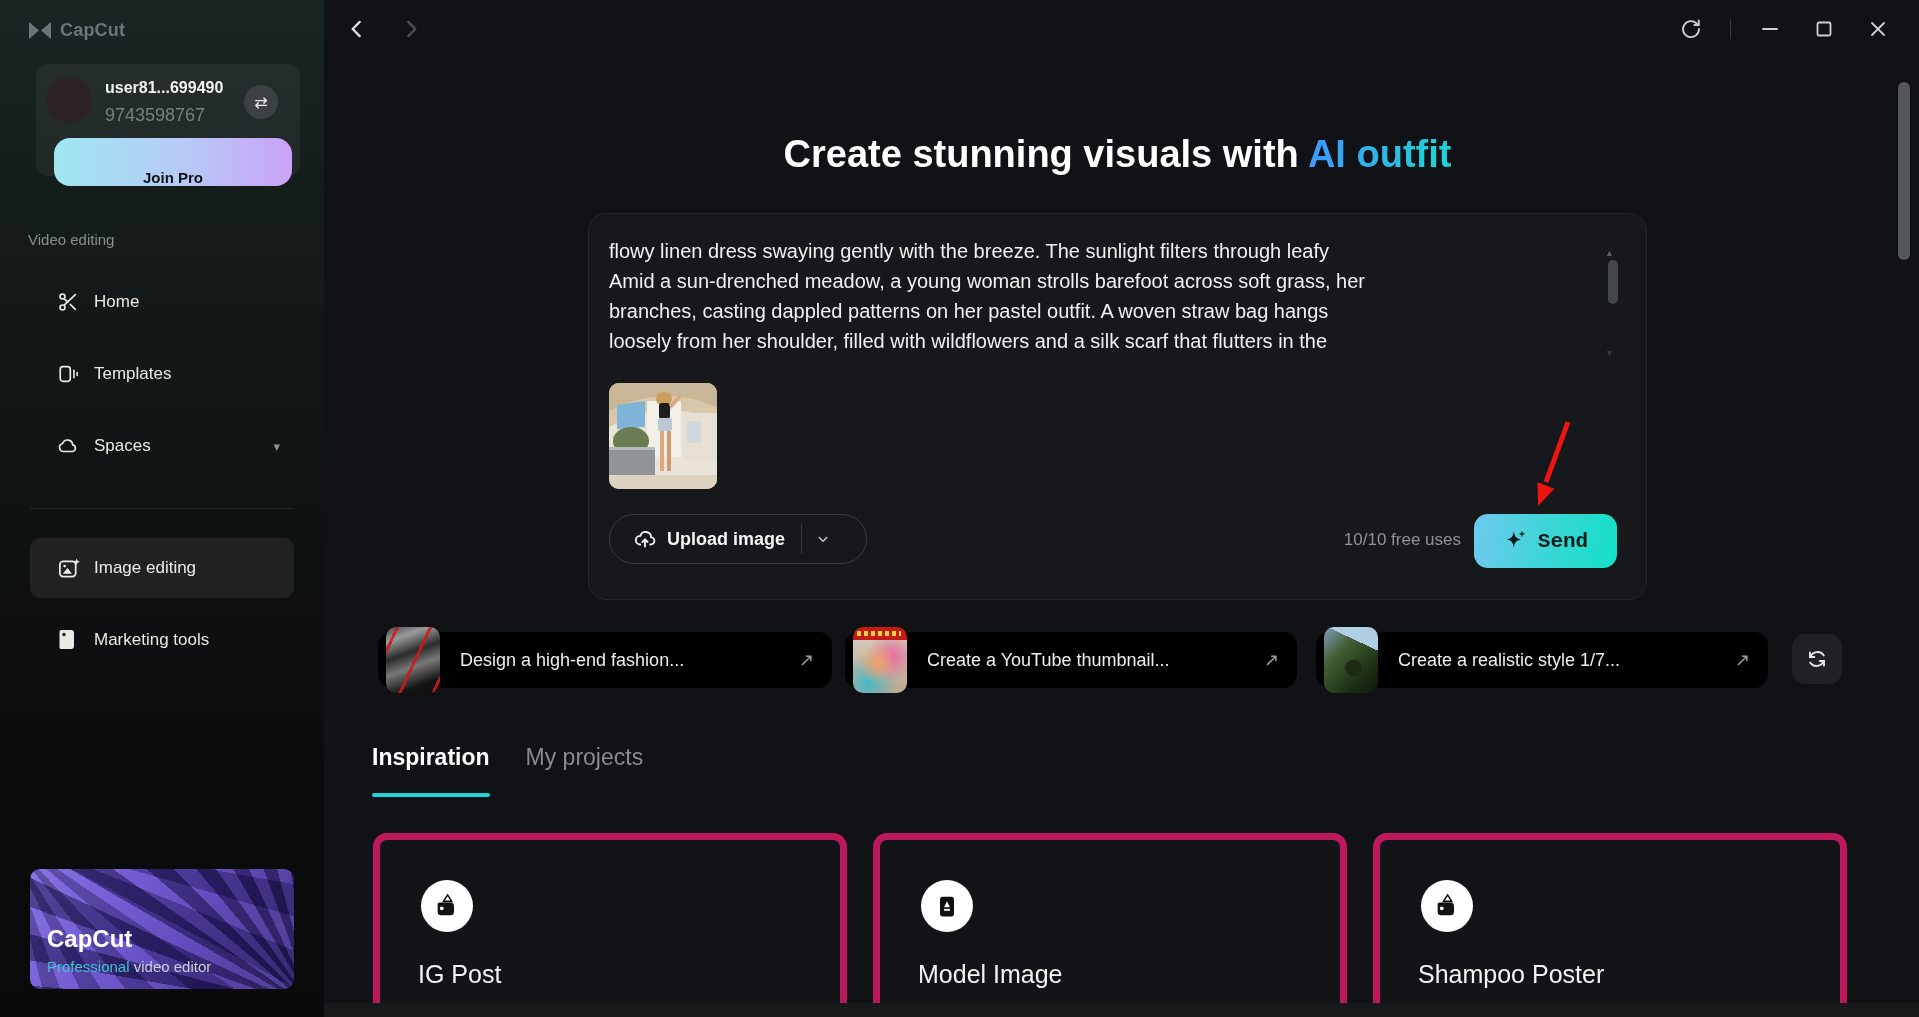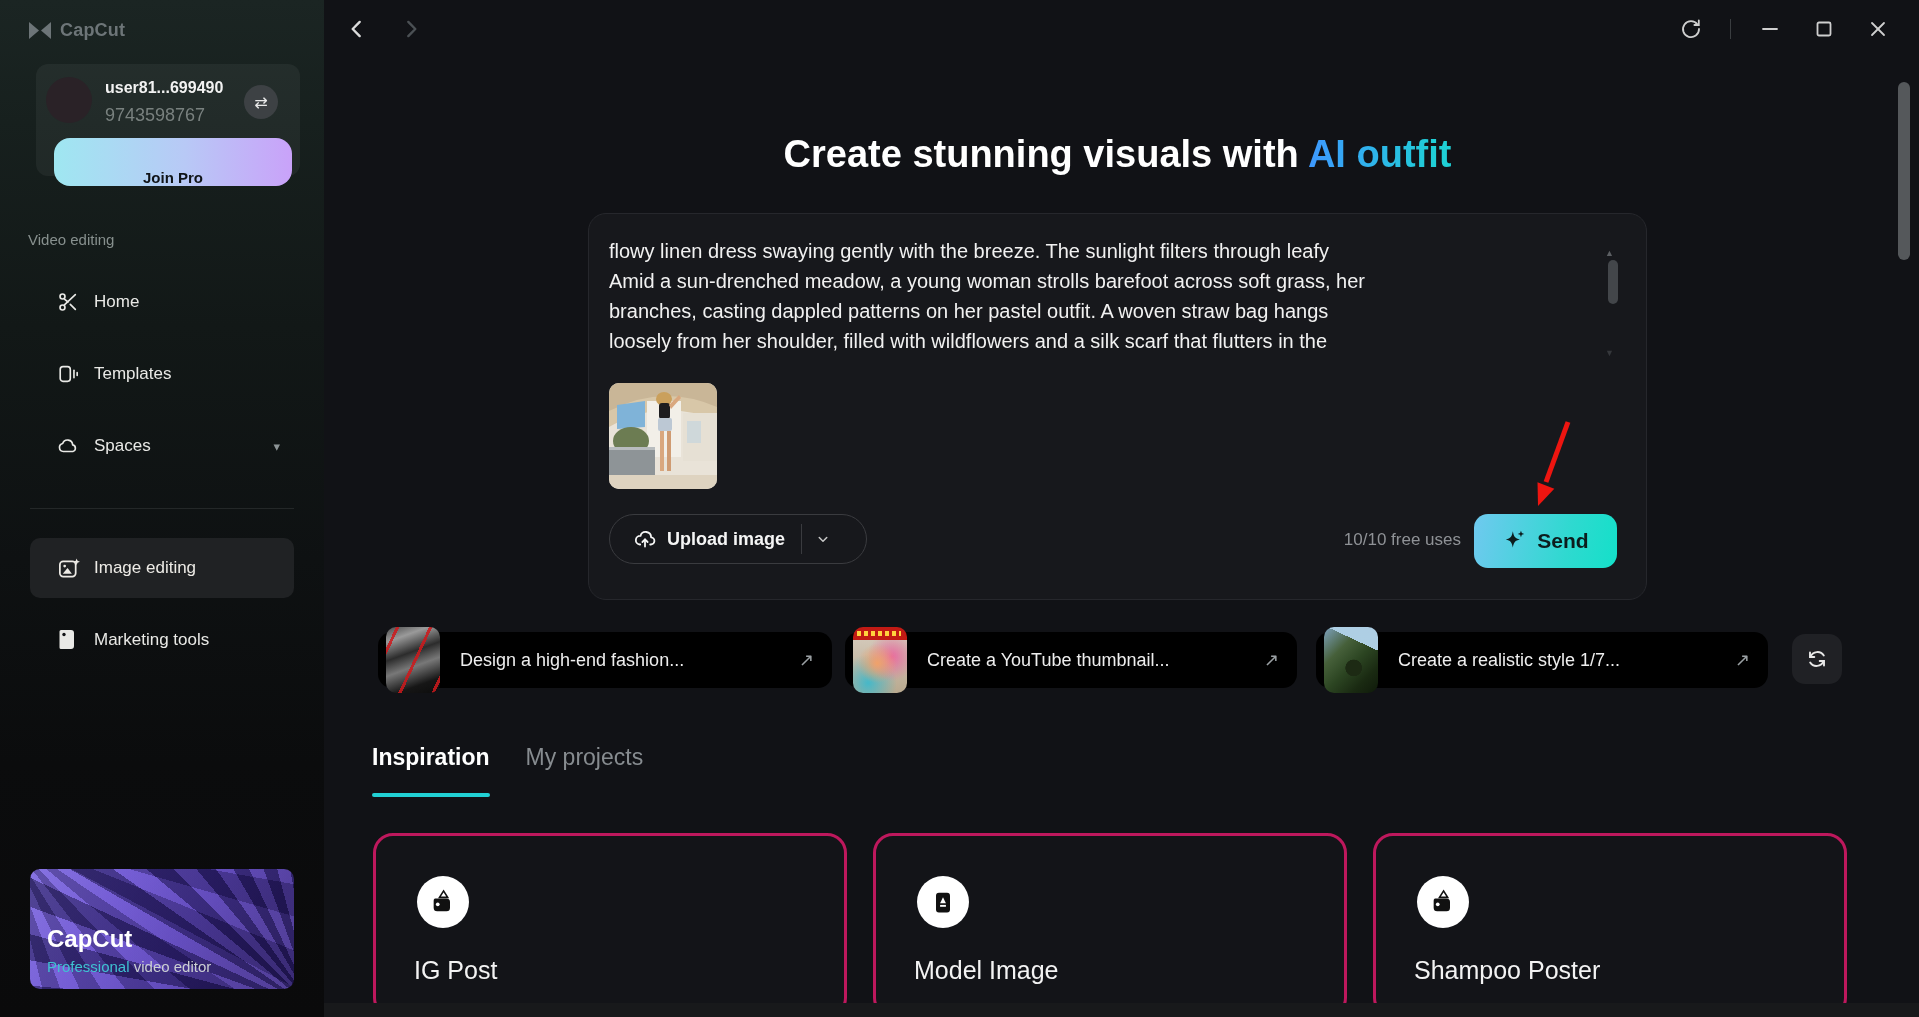--- a/index.html
+++ b/index.html
@@ -66,21 +66,21 @@
     display:flex;align-items:center;cursor:pointer;color:#f5f5f5;}
   .upload-btn .cup{margin-left:23px;}
   .upload-label{margin-left:10px;font-size:18px;font-weight:bold;}
   .upload-sep{width:1px;height:30px;background:#3a3b3f;margin-left:16px;}
   .upload-caret{margin-left:12px;display:flex;align-items:center;}
 
   .free-uses{position:absolute;right:185px;top:316px;font-size:17px;color:#8f9296;}
   .send-btn{position:absolute;right:29px;top:300px;width:143px;height:54px;border-radius:14px;
     background:linear-gradient(100deg,#6fc9ef 0%,#2fd9d0 65%,#14e0c9 100%);
     display:flex;align-items:center;justify-content:center;gap:9px;cursor:pointer;}
-  .send-label{font-size:21px;font-weight:bold;color:#0c1d1d;}
+  .send-label{font-size:21px;font-weight:bold;color:#0c1d1d;font-family:Liberation Mono, monospace;}
 
   .red-arrow{position:absolute;left:1198px;top:418px;width:64px;height:92px;pointer-events:none;}
 
   .chip{position:absolute;top:632px;height:56px;border-radius:14px;background:#000000;display:flex;align-items:center;cursor:pointer;}
   .chip-thumb{position:absolute;left:8px;top:-5px;width:54px;height:66px;border-radius:10px;overflow:hidden;}
   .chip-label{margin-left:82px;font-size:18px;color:#eeeeee;white-space:nowrap;}
   .chip-arrow{position:absolute;right:18px;top:50%;transform:translateY(-50%);color:#9aa0a3;font-size:18px;}
   .chip1{left:54px;width:454px;}
   .chip2{left:521px;width:452px;}
   .chip3{left:992px;width:452px;}
@@ -103,21 +103,21 @@
     radial-gradient(circle at 55% 62%,#1d2a14 0%,#1d2a14 16%,transparent 17%),
     linear-gradient(135deg,#7fa3c0 0%,#46603a 32%,#2c4522 55%,#1a2a12 78%,#0f1a0a 100%);}
   .chip-thumb{position:absolute;}
 
   .tabs{position:absolute;left:48px;top:744px;display:flex;gap:36px;}
   .tab{cursor:pointer;font-size:23px;}
   .tab.active{color:#ffffff;font-weight:bold;}
   .tab.inactive{color:#878c90;}
   .tab-underline{height:4px;border-radius:2px;background:#21d1d4;margin-top:22px;}
 
-  .insp-card{position:absolute;top:833px;width:474px;height:185px;border-radius:20px;background:#131418;border:3px solid #be185d;cursor:pointer;}
+  .insp-card{position:absolute;top:833px;width:474px;height:185px;border-radius:14px;background:#131418;border:7px solid #be185d;cursor:pointer;}
   .card1{left:49px;} .card2{left:549px;} .card3{left:1049px;}
   .card-circle{position:absolute;left:41px;top:40px;width:52px;height:52px;border-radius:50%;background:#ffffff;
     display:flex;align-items:center;justify-content:center;}
   .card-title{position:absolute;left:38px;top:120px;font-size:25px;color:#f3f3f3;}
   .bottom-band{position:absolute;left:0;right:0;top:1003px;height:14px;background:#18191b;}
 
   svg{display:block;}
 </style>
 </head>
 <body>

